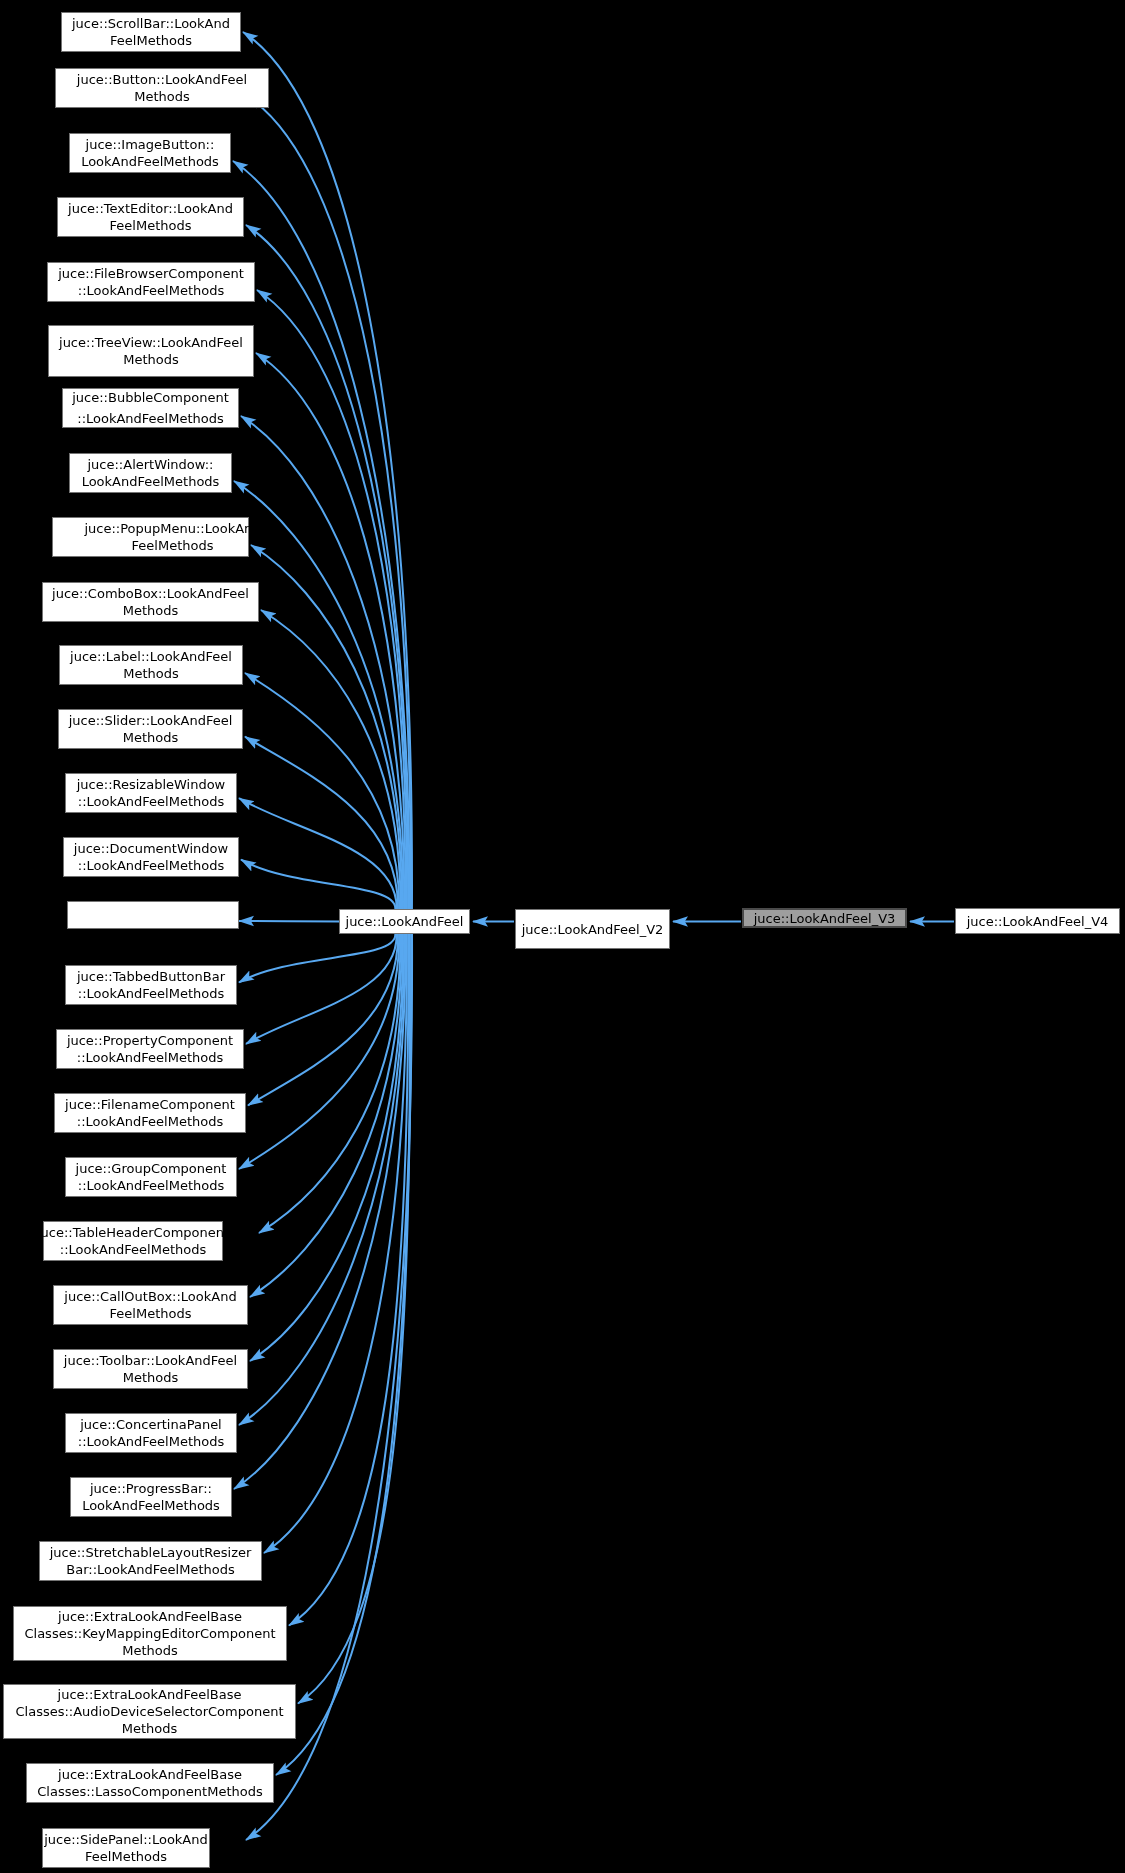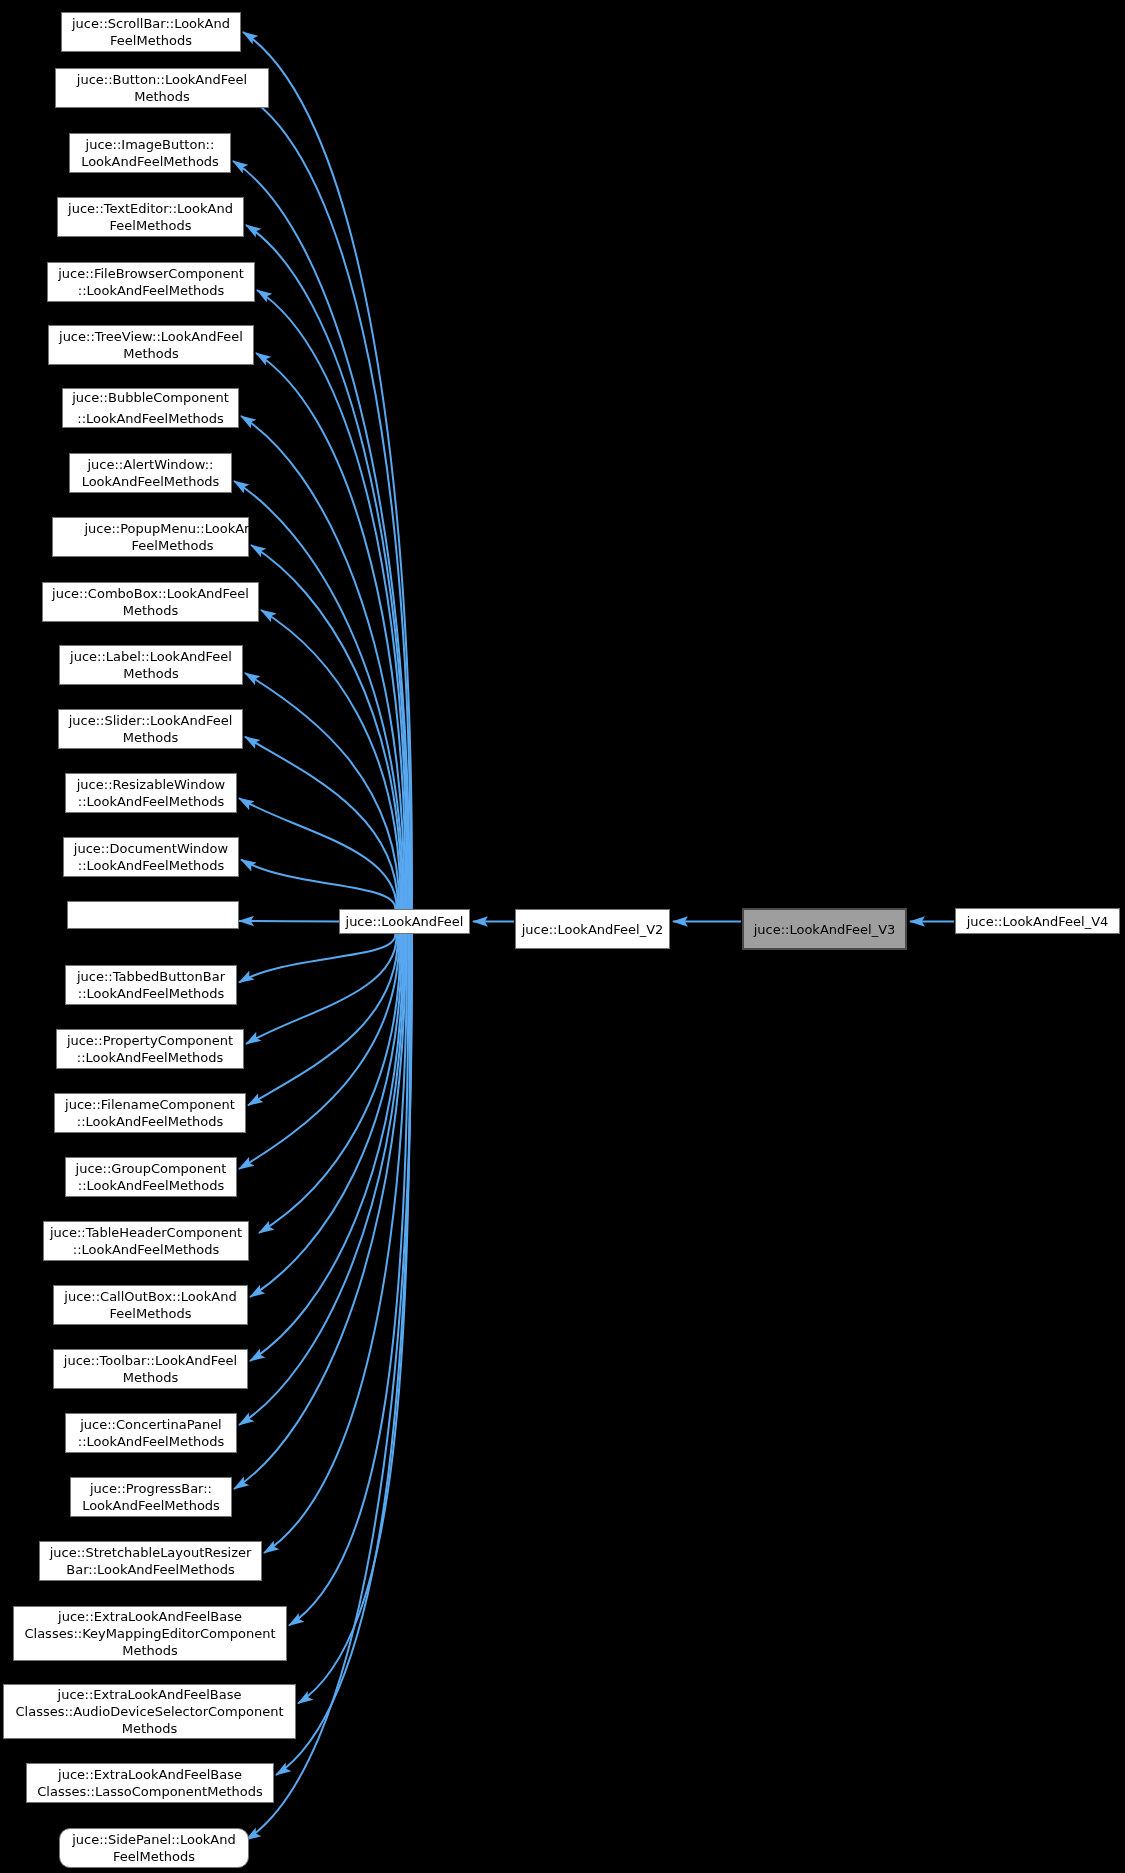--- a/index.html
+++ b/index.html
@@ -73,21 +73,21 @@
       <path d="M 741 921.5 L 673 921.5" fill="none" stroke="#58a8f0" stroke-width="2" marker-end="url(#arrow)"></path>
       <path d="M 954 921.5 L 910 921.5" fill="none" stroke="#58a8f0" stroke-width="2" marker-end="url(#arrow)"></path>
     </svg>
 
 <div class="node" style="left: 339px; top: 909px; width: 131px; height: 25px;">
       <span>juce::LookAndFeel</span>
     </div>
     <div class="node" style="left: 515px; top: 909px; width: 155px; height: 40px;">
       <span>juce::LookAndFeel_V2</span>
     </div>
-    <div class="node highlight" style="left: 742px; top: 908px; width: 165px; height: 42px;">
+    <div class="node highlight" style="left: 742px; top: 908px; width: 165px; height: 20px;">
       <span>juce::LookAndFeel_V3</span>
     </div>
     <div class="node" style="left: 955px; top: 908px; width: 165px; height: 26px;">
       <span>juce::LookAndFeel_V4</span>
     </div>
     <div class="node" style="left: 61px; top: 4px; width: 180px; height: 40px; margin-top: 8px;">
       <span>juce::ScrollBar::LookAnd</span>
       <span>FeelMethods</span>
     </div>
     <div class="node" style="left: 55px; top: 68px; width: 214px; height: 40px;">
@@ -99,21 +99,21 @@
       <span>LookAndFeelMethods</span>
     </div>
     <div class="node" style="left: 57px; top: 197px; width: 187px; height: 40px;">
       <span>juce::TextEditor::LookAnd</span>
       <span>FeelMethods</span>
     </div>
     <div class="node" style="left: 47px; top: 262px; width: 208px; height: 40px;">
       <span>juce::FileBrowserComponent</span>
       <span>::LookAndFeelMethods</span>
     </div>
-    <div class="node" style="left: 48px; top: 325px; width: 206px; height: 40px;">
+    <div class="node" style="left: 48px; top: 325px; width: 206px; height: 52px;">
       <span>juce::TreeView::LookAndFeel</span>
       <span>Methods</span>
     </div>
     <div class="node" style="left: 62px; top: 388px; width: 177px; height: 40px; justify-content: space-between;">
       <span>juce::BubbleComponent</span>
       <span>::LookAndFeelMethods</span>
     </div>
     <div class="node" style="left: 69px; top: 453px; width: 163px; height: 40px;">
       <span>juce::AlertWindow::</span>
       <span>LookAndFeelMethods</span>
@@ -155,21 +155,21 @@
       <span>::LookAndFeelMethods</span>
     </div>
     <div class="node" style="left: 54px; top: 1093px; width: 192px; height: 40px;">
       <span>juce::FilenameComponent</span>
       <span>::LookAndFeelMethods</span>
     </div>
     <div class="node" style="left: 65px; top: 1157px; width: 172px; height: 40px;">
       <span>juce::GroupComponent</span>
       <span>::LookAndFeelMethods</span>
     </div>
-    <div class="node" style="left: 43px; top: 1221px; width: 206px; height: 40px;">
+    <div class="node" style="left: 43px; top: 1221px; width: 180px; height: 40px;">
       <span>juce::TableHeaderComponent</span>
       <span>::LookAndFeelMethods</span>
     </div>
     <div class="node" style="left: 53px; top: 1285px; width: 195px; height: 40px;">
       <span>juce::CallOutBox::LookAnd</span>
       <span>FeelMethods</span>
     </div>
     <div class="node" style="left: 53px; top: 1349px; width: 195px; height: 40px;">
       <span>juce::Toolbar::LookAndFeel</span>
       <span>Methods</span>
@@ -193,17 +193,17 @@
     </div>
     <div class="node" style="left: 3px; top: 1684px; width: 293px; height: 55px;">
       <span>juce::ExtraLookAndFeelBase</span>
       <span>Classes::AudioDeviceSelectorComponent</span>
       <span>Methods</span>
     </div>
     <div class="node" style="left: 26px; top: 1763px; width: 248px; height: 40px;">
       <span>juce::ExtraLookAndFeelBase</span>
       <span>Classes::LassoComponentMethods</span>
     </div>
-    <div class="node" style="left: 59px; top: 1828px; width: 190px; height: 40px; border-radius: 11px;">
+    <div class="node" style="left: 42px; top: 1828px; width: 168px; height: 40px;">
       <span>juce::SidePanel::LookAnd</span>
       <span>FeelMethods</span>
     </div>
   </div>
 
 </body></html>

